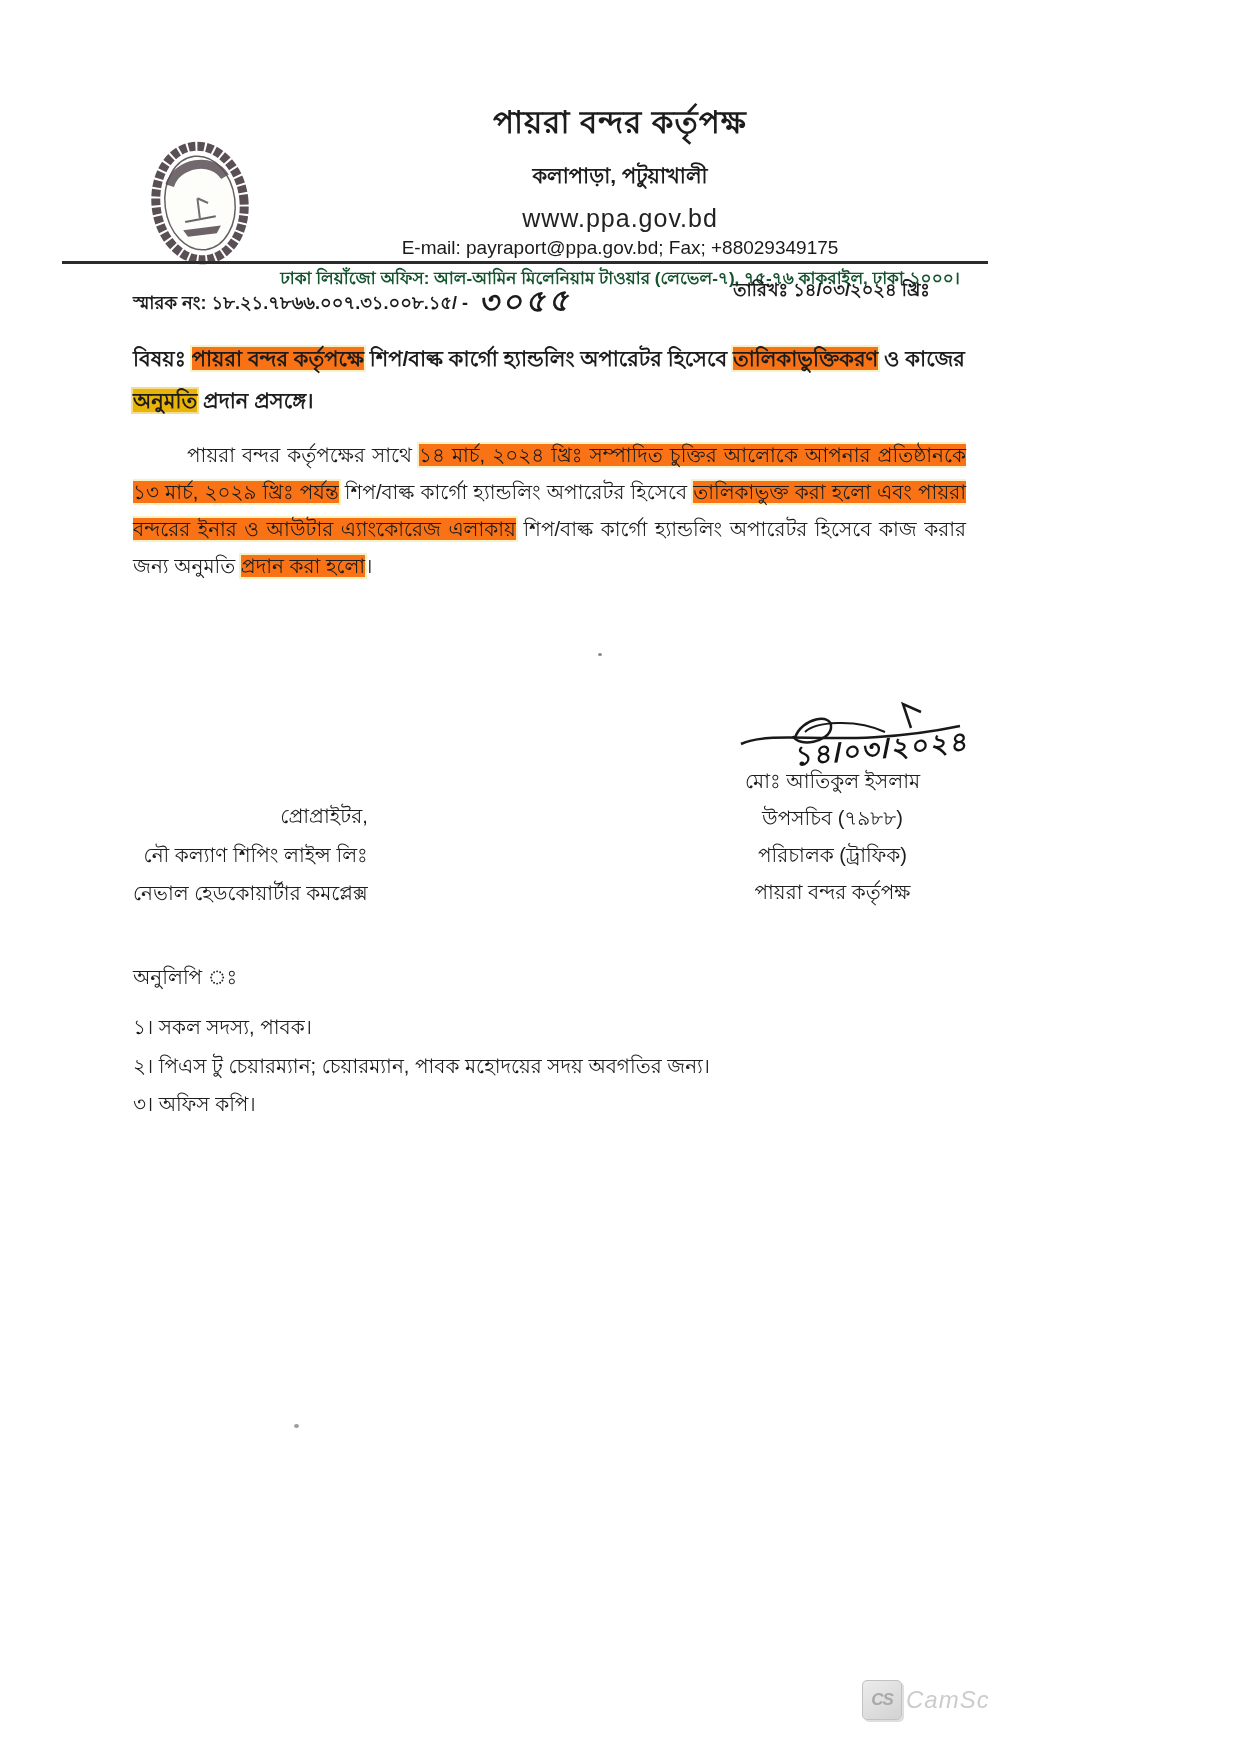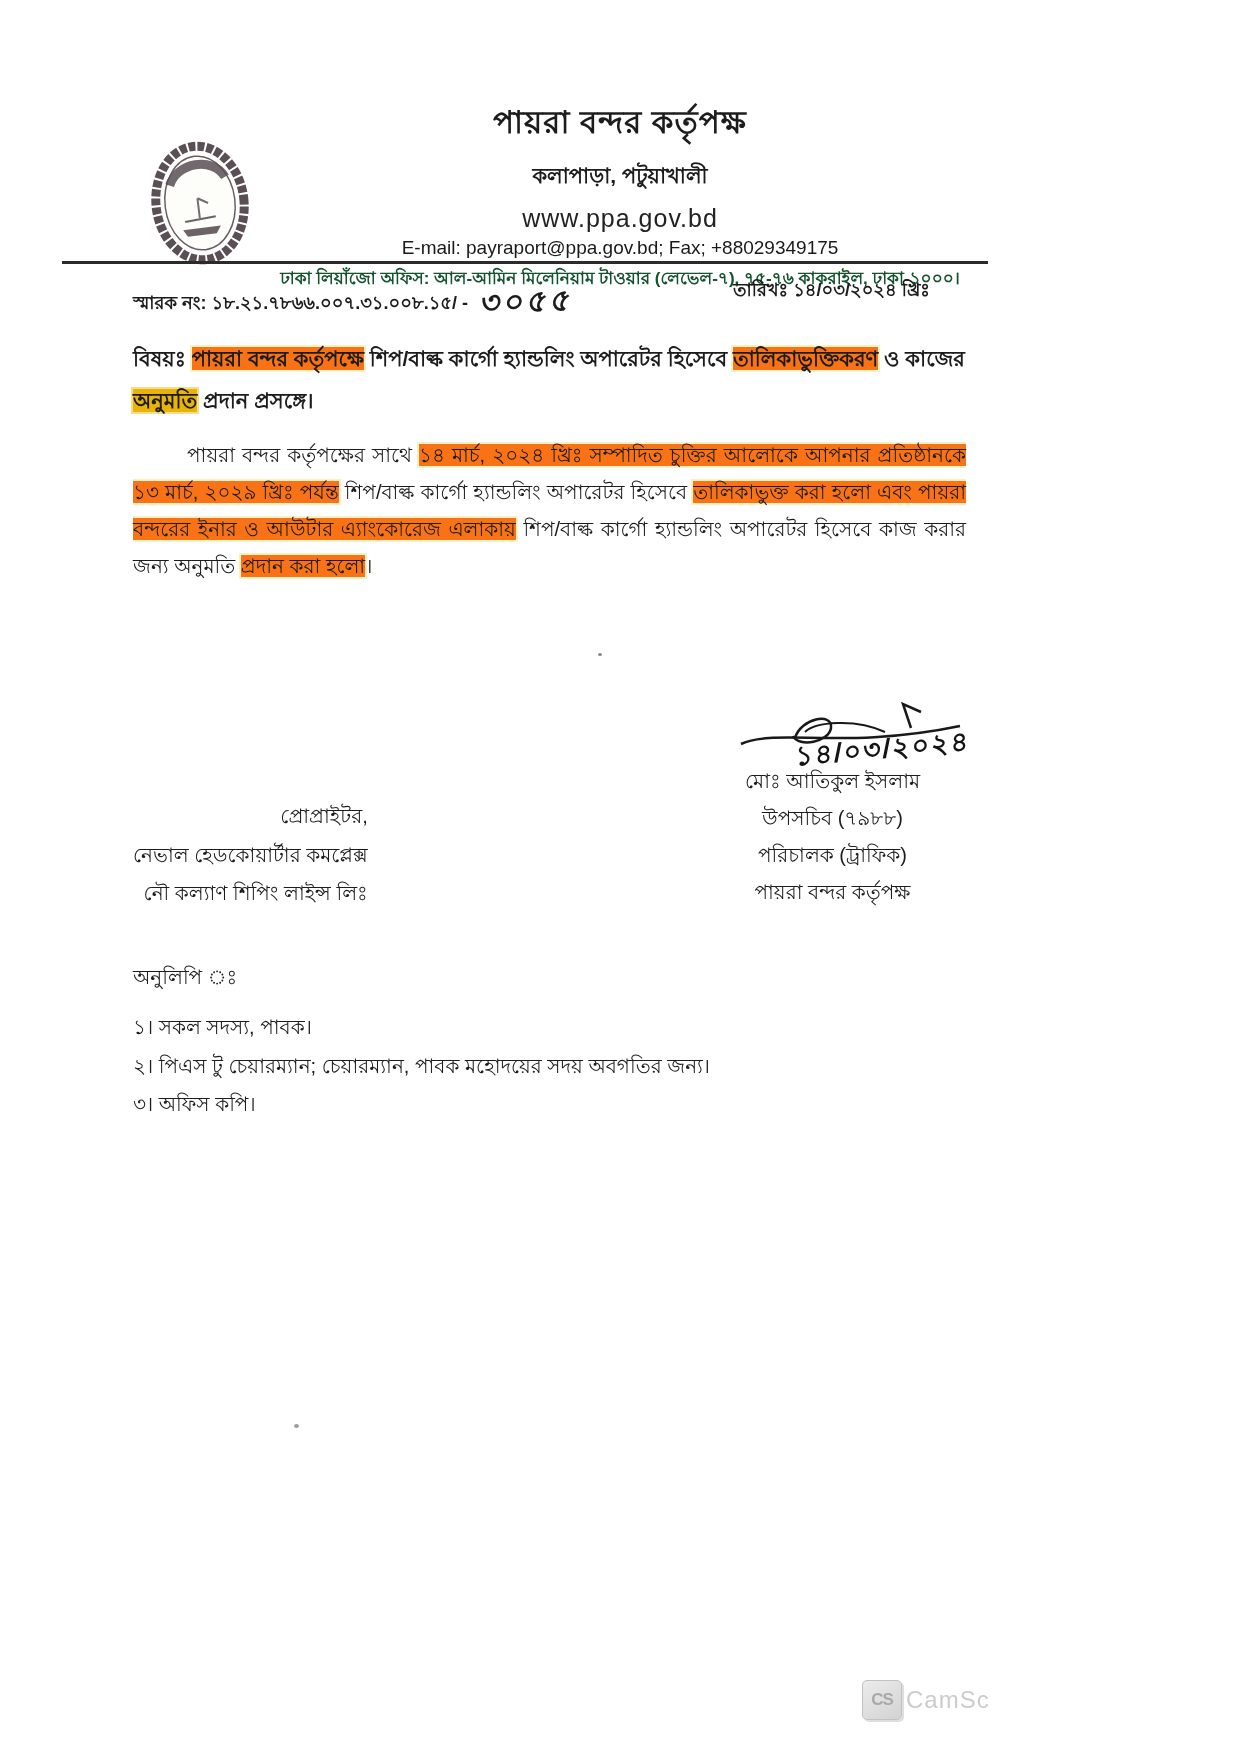--- a/index.html
+++ b/index.html
@@ -39,21 +39,21 @@
   .sig-date{
     position:absolute;left:60px;top:30px;font-size:27px;font-weight:bold;
     transform:rotate(-5deg) skewX(-6deg);letter-spacing:2px;white-space:nowrap;color:#141414;
   }
   .sig-block{position:absolute;left:700px;top:763px;width:265px;text-align:center;font-size:20px;line-height:37px;}
   
   .addressee{position:absolute;left:133px;top:797px;font-size:20px;line-height:38.5px;text-align:right;}
   .copies-title{position:absolute;left:133px;top:962px;font-size:20px;}
   .copies{position:absolute;left:133px;top:1008px;font-size:20px;line-height:38.5px;}
   
-  .watermark{position:absolute;left:862px;top:1680px;display:flex;align-items:center;gap:4px;}
+  .watermark{position:absolute;left:862px;top:1680px;display:flex;align-items:center;gap:4px;font-style:italic;}
   .wm-icon{
     width:38px;height:38px;border-radius:5px;
     background:linear-gradient(145deg,#ececec,#d2d2d2);
     border:1px solid #c2c2c2;box-shadow:2px 2px 0 #dedede;
     display:flex;align-items:center;justify-content:center;
     font-size:17px;font-weight:bold;color:#a9a9a9;letter-spacing:-1px;
   }
   .wm-text{font-size:24px;color:#cccccc;letter-spacing:1px;}
   
   .speck1{position:absolute;left:598px;top:653px;width:4px;height:3px;background:#8a8a8a;border-radius:50%;}
@@ -111,22 +111,22 @@
 
   <div class="sig-block">
     <div>মোঃ আতিকুল ইসলাম</div>
     <div>উপসচিব (৭৯৮৮)</div>
     <div>পরিচালক (ট্রাফিক)</div>
     <div>পায়রা বন্দর কর্তৃপক্ষ</div>
   </div>
 
   <div class="addressee">
     <div>প্রোপ্রাইটর,</div>
+    <div>নৌ কল্যাণ শিপিং লাইন্স লিঃ</div>
     <div>নেভাল হেডকোয়ার্টার কমপ্লেক্স</div>
-    <div>নৌ কল্যাণ শিপিং লাইন্স লিঃ</div>
   </div>
 
   <div class="copies-title">অনুলিপি ঃ</div>
   <div class="copies">
     <div>১। সকল সদস্য, পাবক।</div>
     <div>২। পিএস টু চেয়ারম্যান; চেয়ারম্যান, পাবক মহোদয়ের সদয় অবগতির জন্য।</div>
     <div>৩। অফিস কপি।</div>
   </div>
 
   <div class="watermark">

